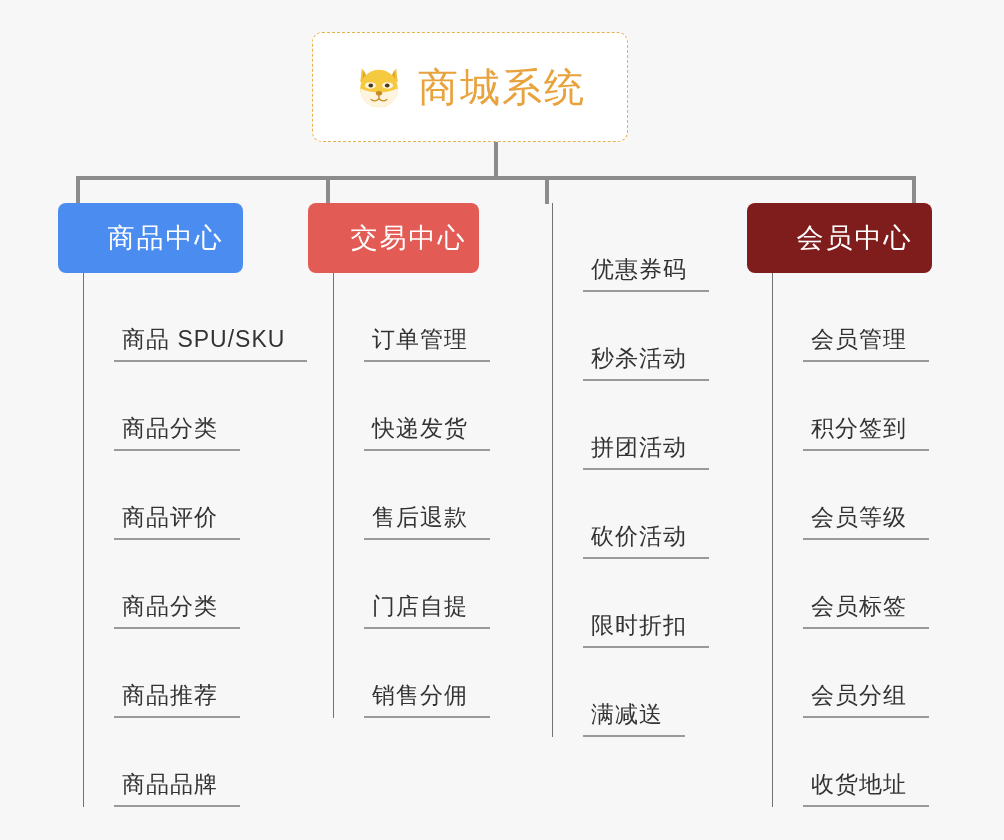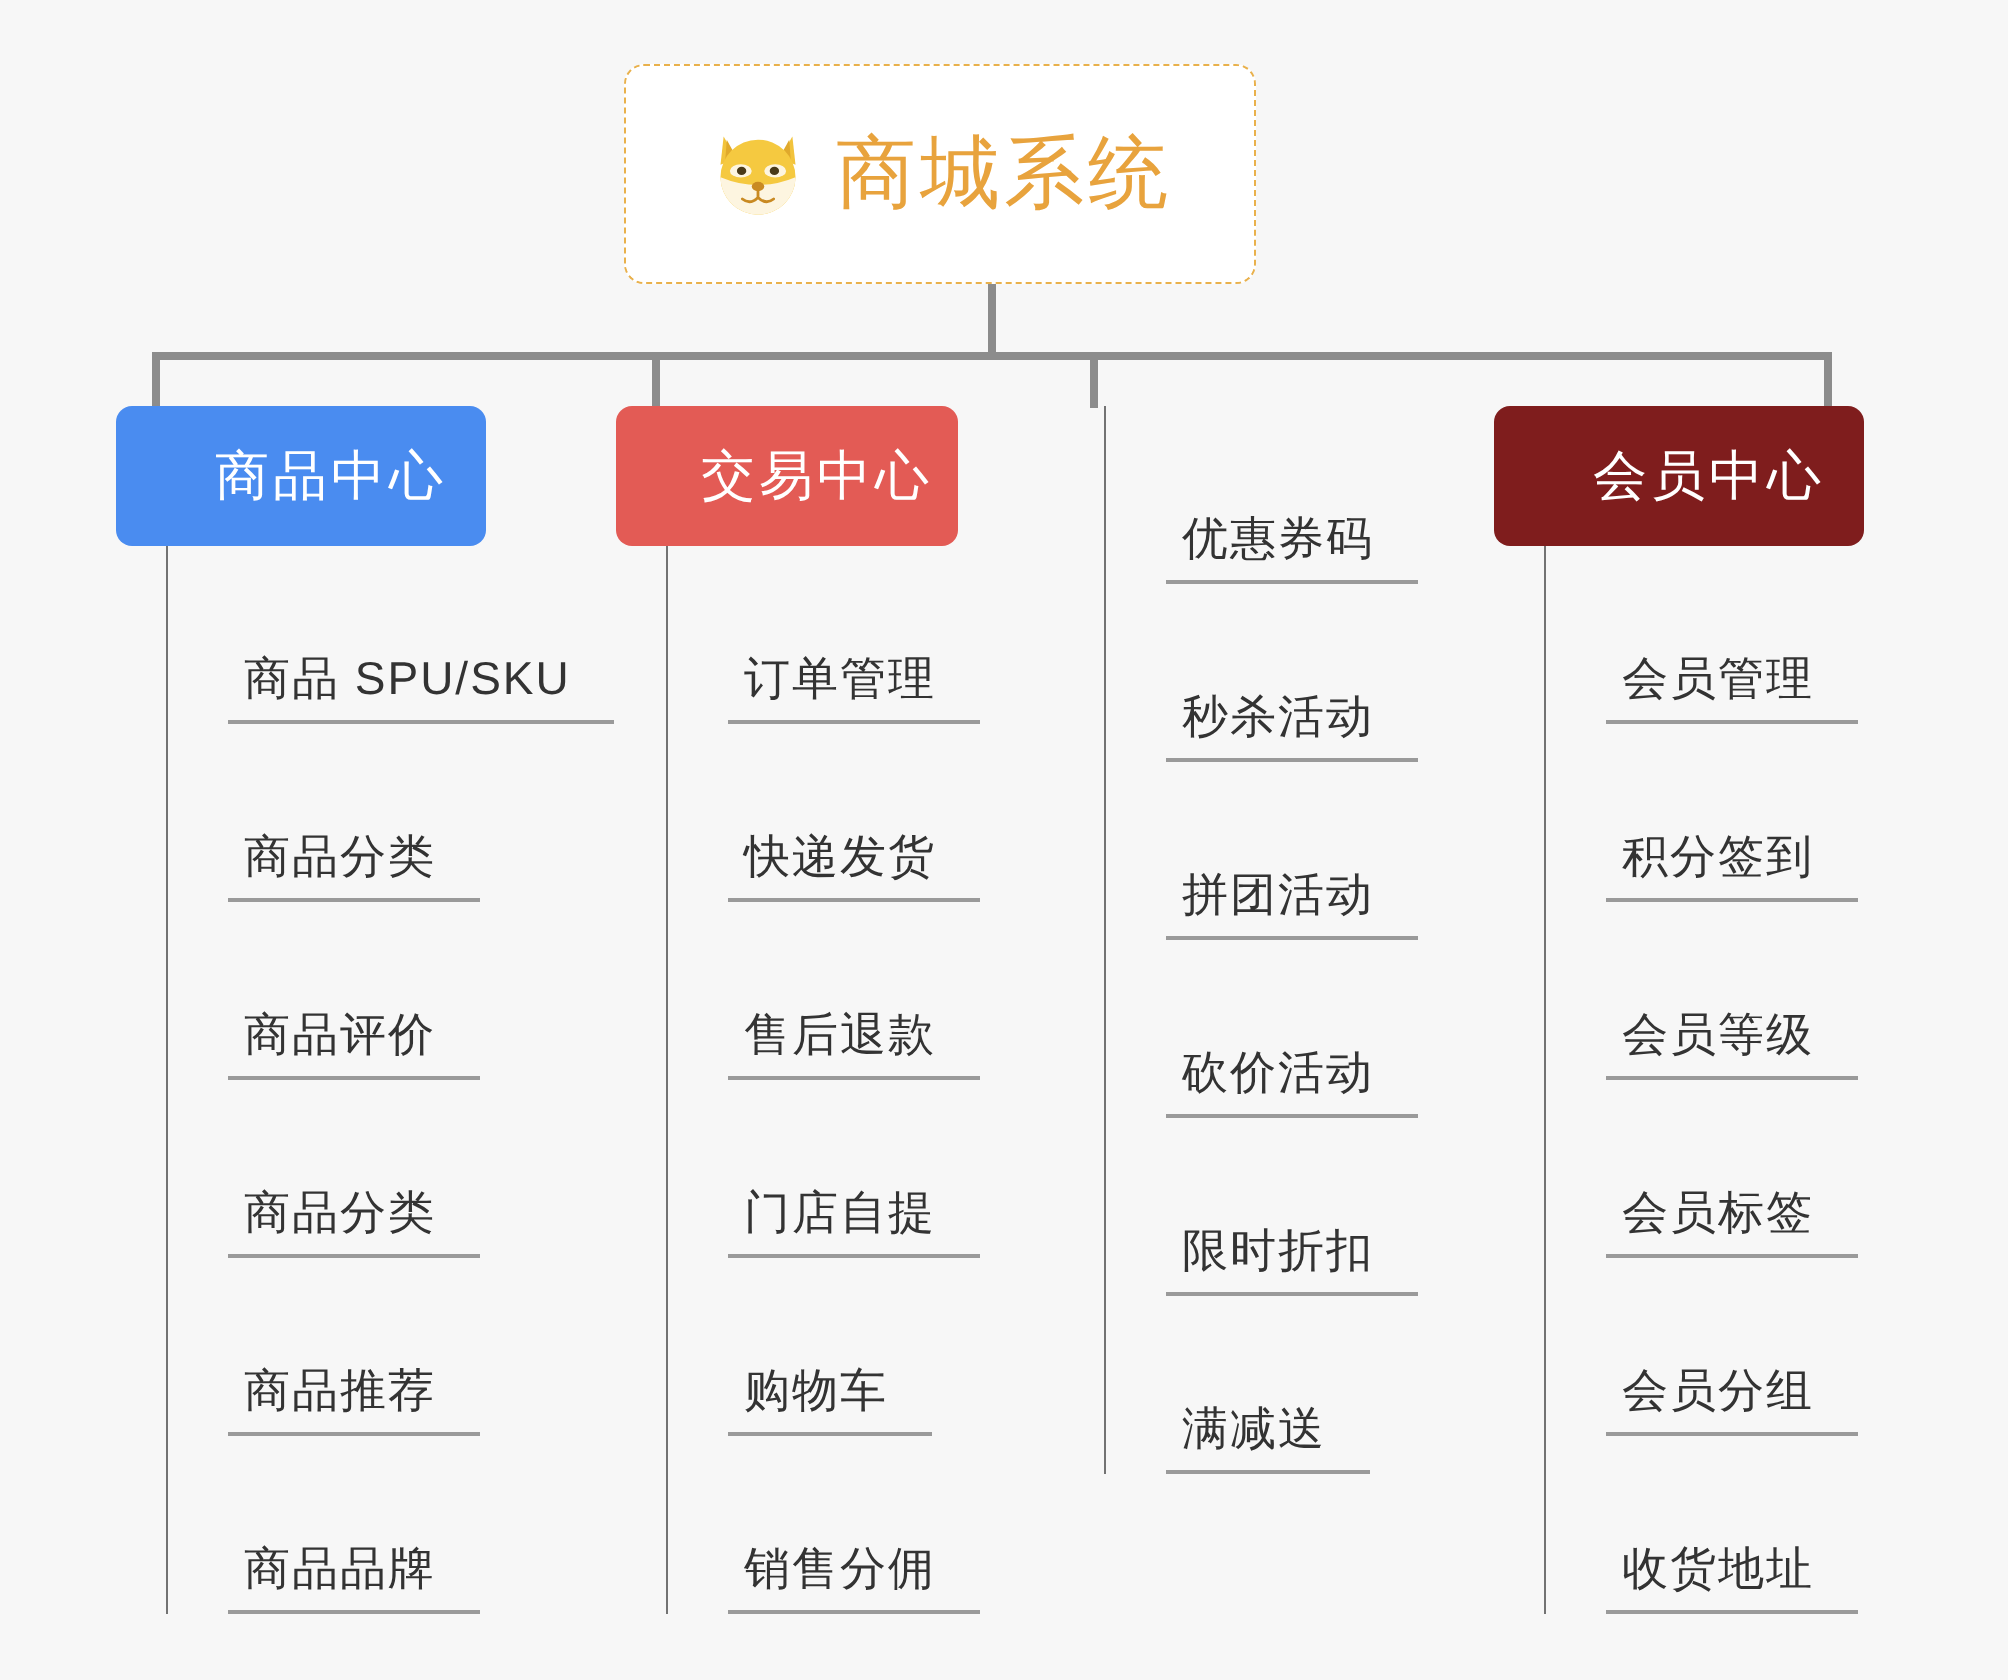--- a/index.html
+++ b/index.html
@@ -174,23 +174,20 @@
       <div class="leaf">
           <span class="leaf-inner">快递发货</span>
         </div>
       <div class="leaf">
           <span class="leaf-inner">售后退款</span>
         </div>
       <div class="leaf">
           <span class="leaf-inner">门店自提</span>
         </div>
       <div class="leaf">
-          <span class="leaf-inner">购物车</span>
-        </div>
-      <div class="leaf">
           <span class="leaf-inner">销售分佣</span>
         </div>
     </div>
   </div>
 
   <div class="column" style="left:527px;">
     <div class="leaf-list">
       <div class="leaf">
           <span class="leaf-inner">优惠券码</span>
         </div>

